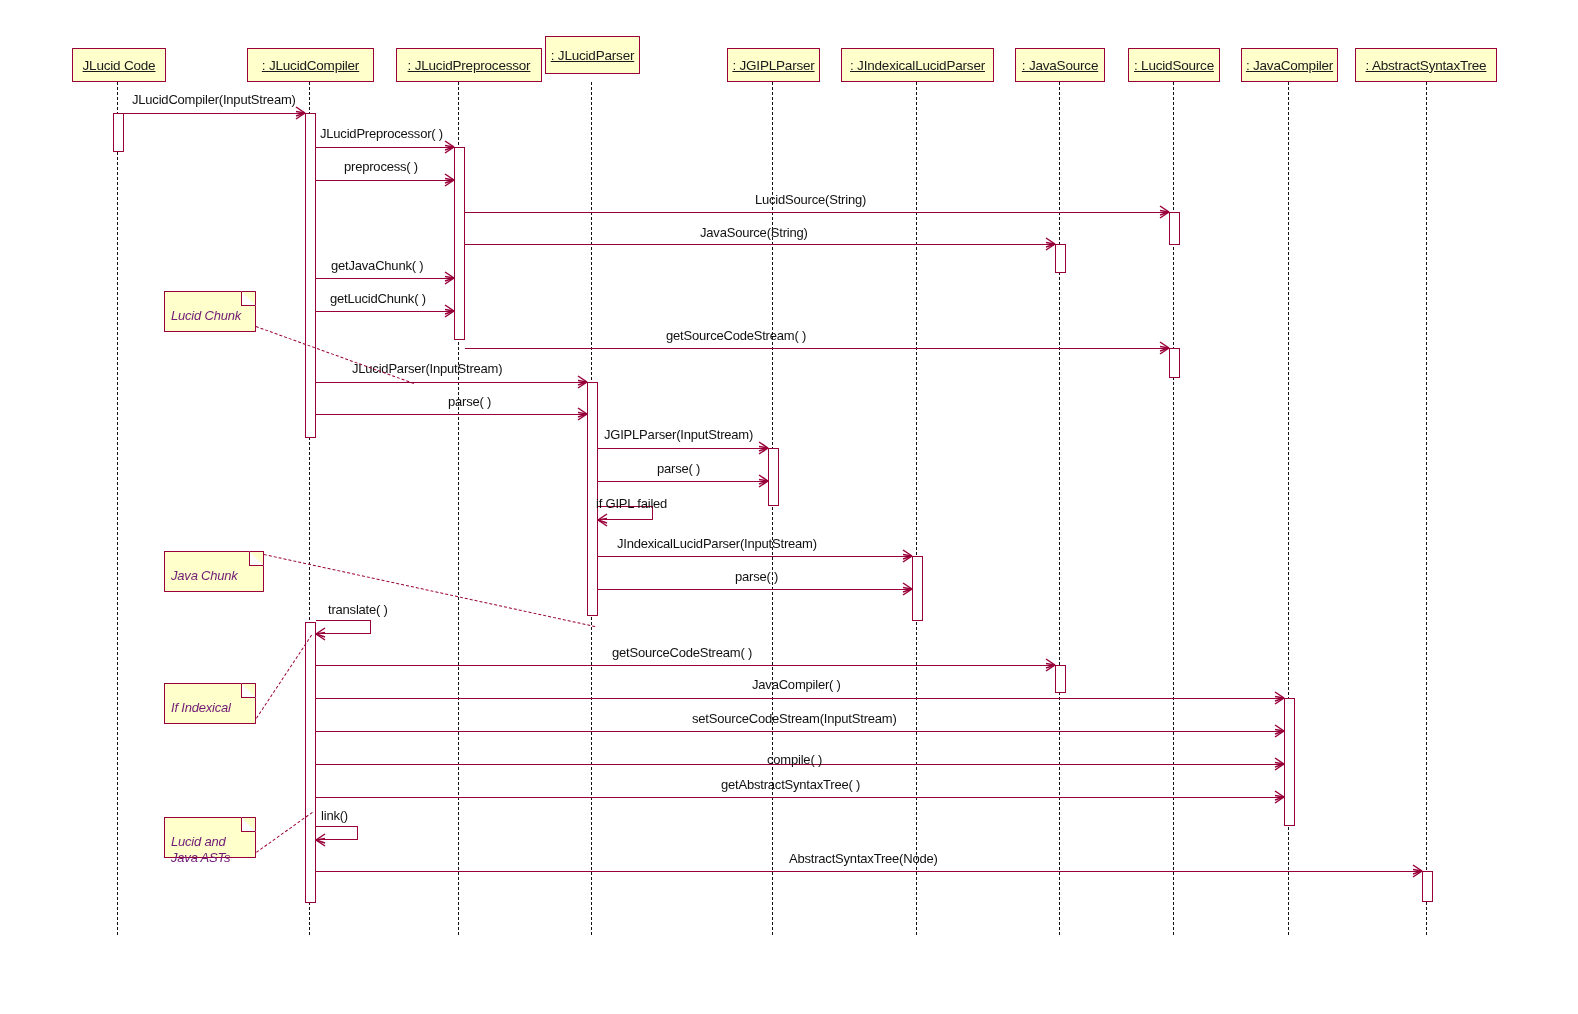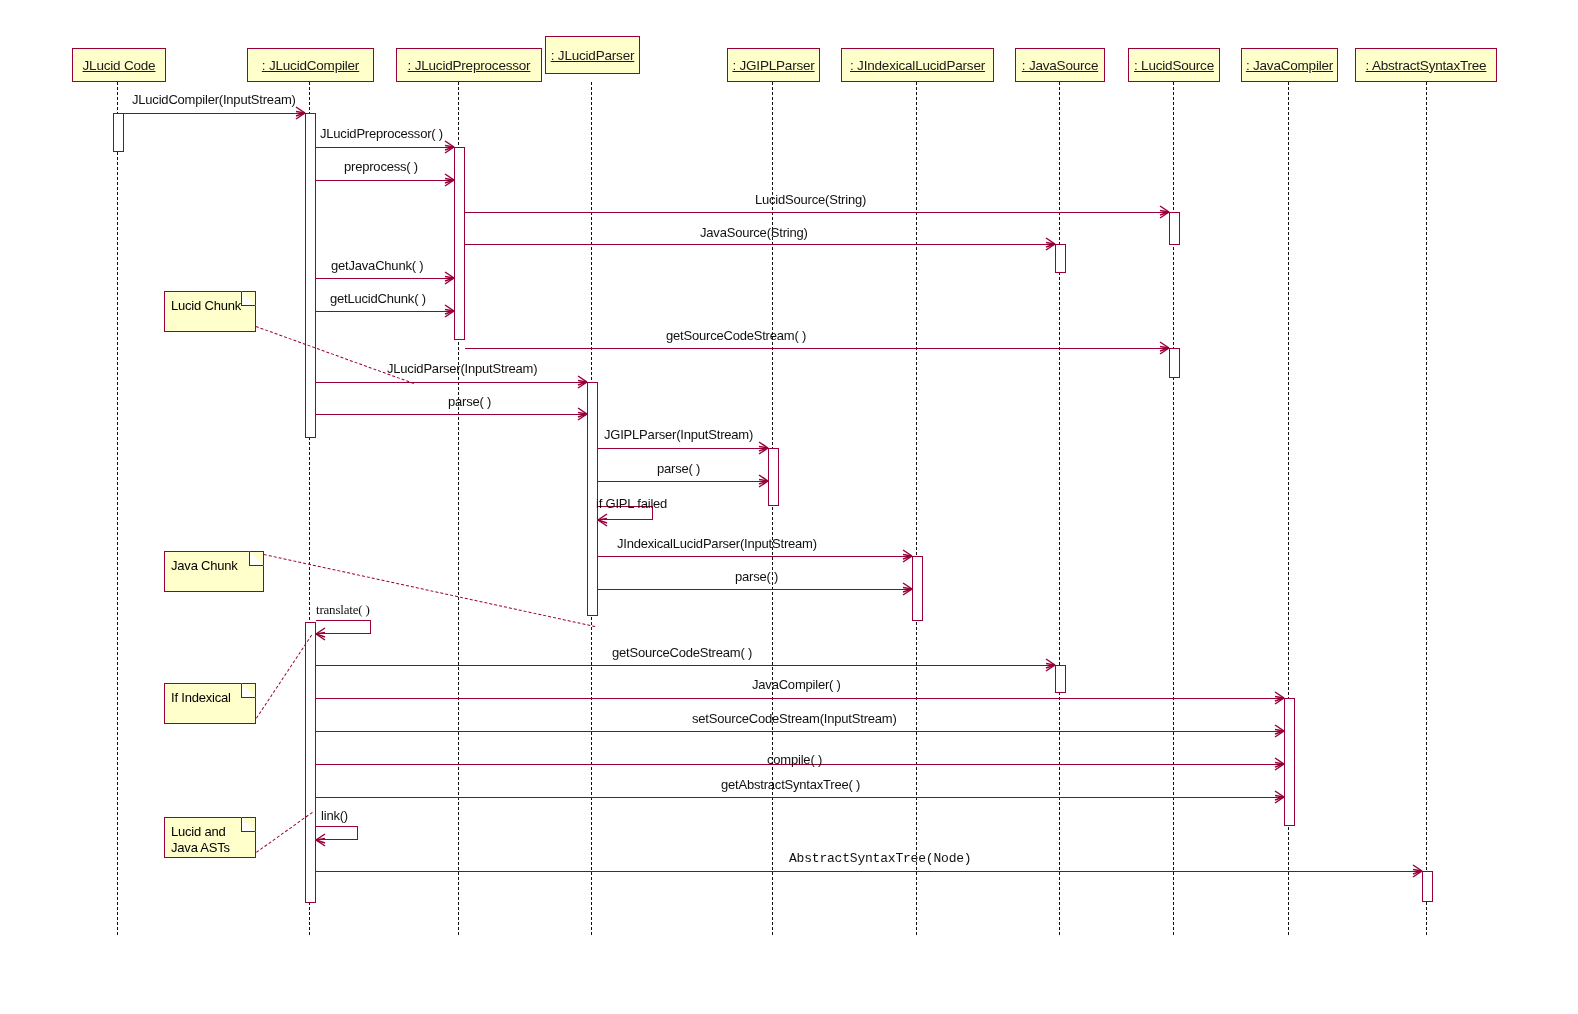--- a/index.html
+++ b/index.html
@@ -27,22 +27,23 @@
   .msg-label{
     position:absolute;font-size:13px;color:#111111;white-space:nowrap;
     letter-spacing:-0.2px;
   }
   .self-box{
     position:absolute;border:1.4px solid #99003a;border-left:none;box-sizing:border-box;
     background:transparent;
   }
   .note{
     position:absolute;background:#ffffcc;border:1.5px solid #99003a;box-sizing:border-box;
-    font-size:13px;color:#000000;padding:6px 6px;line-height:1.25;white-space:pre-line;
+    font-size:13px;color:#701a75;padding:16px 6px;line-height:1.25;white-space:pre-line;
     letter-spacing:-0.2px;
+    font-style:italic;
   }
   .note-fold{
     position:absolute;width:14px;height:14px;background:#ffffff;
     border-left:1.5px solid #99003a;border-bottom:1.5px solid #99003a;
     top:-1px;right:-1px;
     clip-path:polygon(0 0,100% 100%,0 100%);
   }
   .note-link{
     position:absolute;height:0;border-top:1.4px dashed #99003a;transform-origin:0 0;
   }
@@ -204,21 +205,21 @@
     <div class="arrow-head" style="left: 586.5px; top: 382px;">
       <svg width="1" height="1">
         <g stroke="#99003A" stroke-width="1.5" fill="none">
           <path d="M -9 -6 L 0 0"></path>
           <path d="M -9 6 L 0 0"></path>
           <path d="M -9 -1.5 L 0 0"></path>
           <path d="M -9 3 L 0 0"></path>
         </g>
       </svg>
     </div>
-    <div class="msg-label" style="left: 387px; top: 361px; text-align: right;">JLucidParser(InputStream)</div>
+    <div class="msg-label" style="left: 352px; top: 361px; text-align: right;">JLucidParser(InputStream)</div>
     <div class="msg-line" style="left: 315.5px; top: 414px; width: 271px;"></div>
     <div class="arrow-head" style="left: 586.5px; top: 414px;">
       <svg width="1" height="1">
         <g stroke="#99003A" stroke-width="1.5" fill="none">
           <path d="M -9 -6 L 0 0"></path>
           <path d="M -9 6 L 0 0"></path>
           <path d="M -9 -1.5 L 0 0"></path>
           <path d="M -9 3 L 0 0"></path>
         </g>
       </svg>
@@ -336,21 +337,21 @@
     <div class="arrow-head" style="left: 1421.5px; top: 871px;">
       <svg width="1" height="1">
         <g stroke="#99003A" stroke-width="1.5" fill="none">
           <path d="M -9 -6 L 0 0"></path>
           <path d="M -9 6 L 0 0"></path>
           <path d="M -9 -1.5 L 0 0"></path>
           <path d="M -9 3 L 0 0"></path>
         </g>
       </svg>
     </div>
-    <div class="msg-label" style="left: 789px; top: 851px; font-family: Liberation Mono, monospace;">AbstractSyntaxTree(Node)</div>
+    <div class="msg-label" style="left: 789px; top: 851px;">AbstractSyntaxTree(Node)</div>
     <div class="self-box" style="left: 597.5px; top: 506px; width: 55px; height: 14px;"></div>
     <div class="arrow-head" style="left: 597.5px; top: 520px;">
       <svg width="1" height="1">
         <g stroke="#99003A" stroke-width="1.5" fill="none">
           <path d="M 9 -6 L 0 0"></path>
           <path d="M 9 6 L 0 0"></path>
           <path d="M 9 -1.5 L 0 0"></path>
           <path d="M 9 3 L 0 0"></path>
         </g>
       </svg>
@@ -360,21 +361,21 @@
     <div class="arrow-head" style="left: 315.5px; top: 634px;">
       <svg width="1" height="1">
         <g stroke="#99003A" stroke-width="1.5" fill="none">
           <path d="M 9 -6 L 0 0"></path>
           <path d="M 9 6 L 0 0"></path>
           <path d="M 9 -1.5 L 0 0"></path>
           <path d="M 9 3 L 0 0"></path>
         </g>
       </svg>
     </div>
-    <div class="msg-label" style="left: 316px; top: 602px; font-family: Liberation Serif, serif;">translate( )</div>
+    <div class="msg-label" style="left: 328px; top: 602px;">translate( )</div>
     <div class="self-box" style="left: 315.5px; top: 826px; width: 42px; height: 14px;"></div>
     <div class="arrow-head" style="left: 315.5px; top: 840px;">
       <svg width="1" height="1">
         <g stroke="#99003A" stroke-width="1.5" fill="none">
           <path d="M 9 -6 L 0 0"></path>
           <path d="M 9 6 L 0 0"></path>
           <path d="M 9 -1.5 L 0 0"></path>
           <path d="M 9 3 L 0 0"></path>
         </g>
       </svg>

